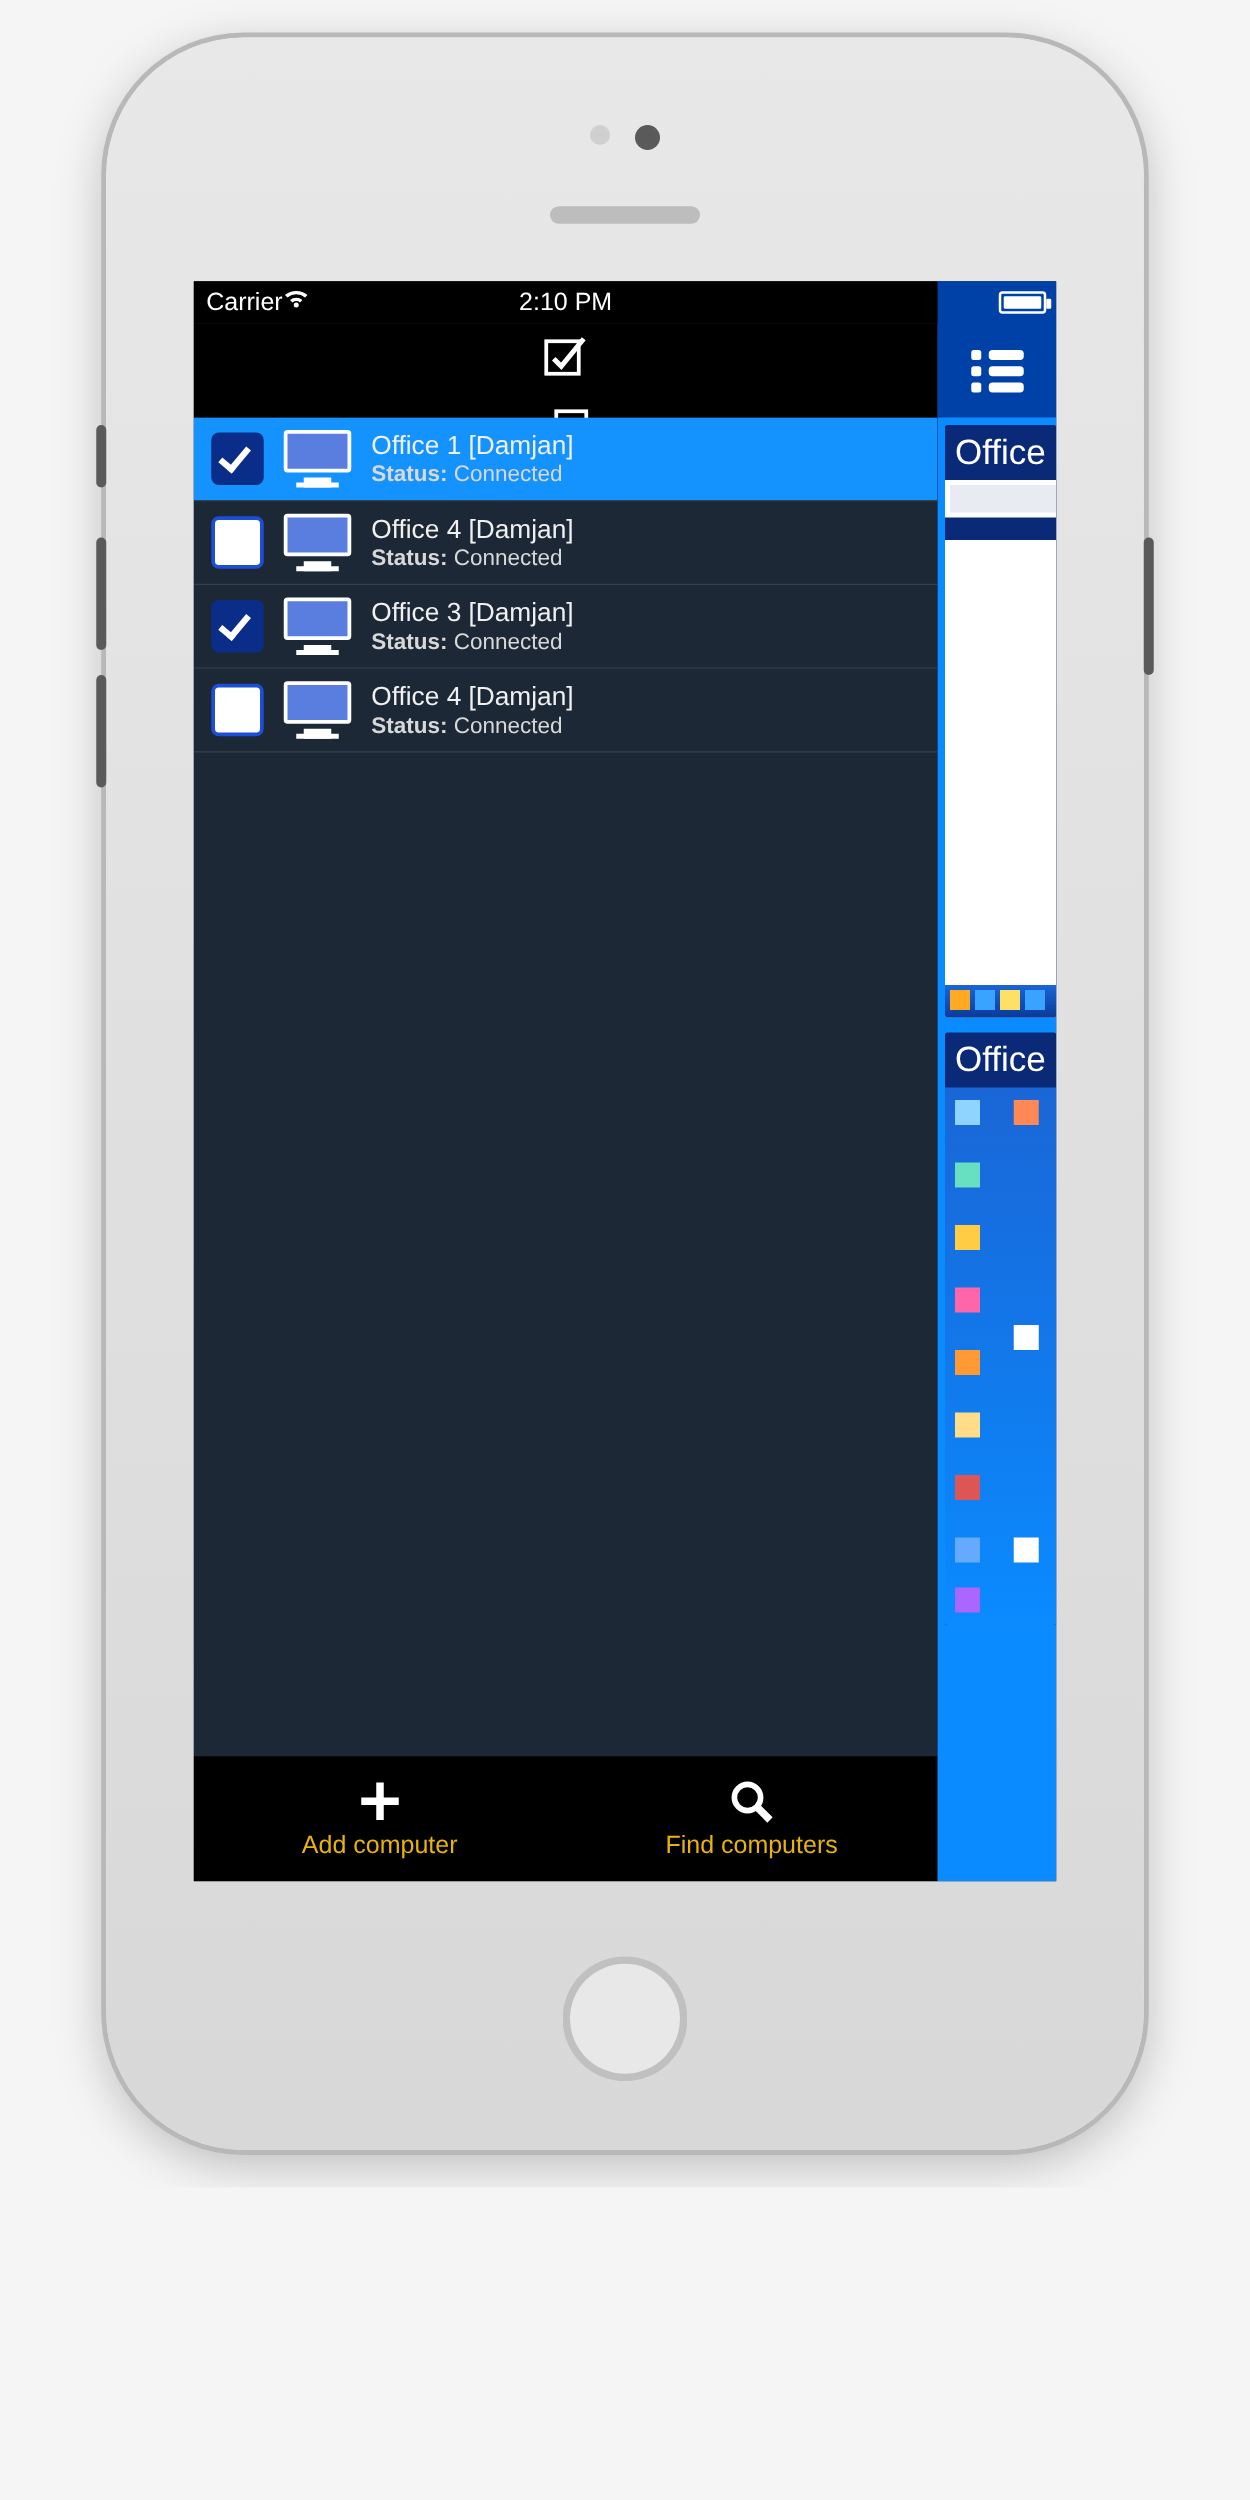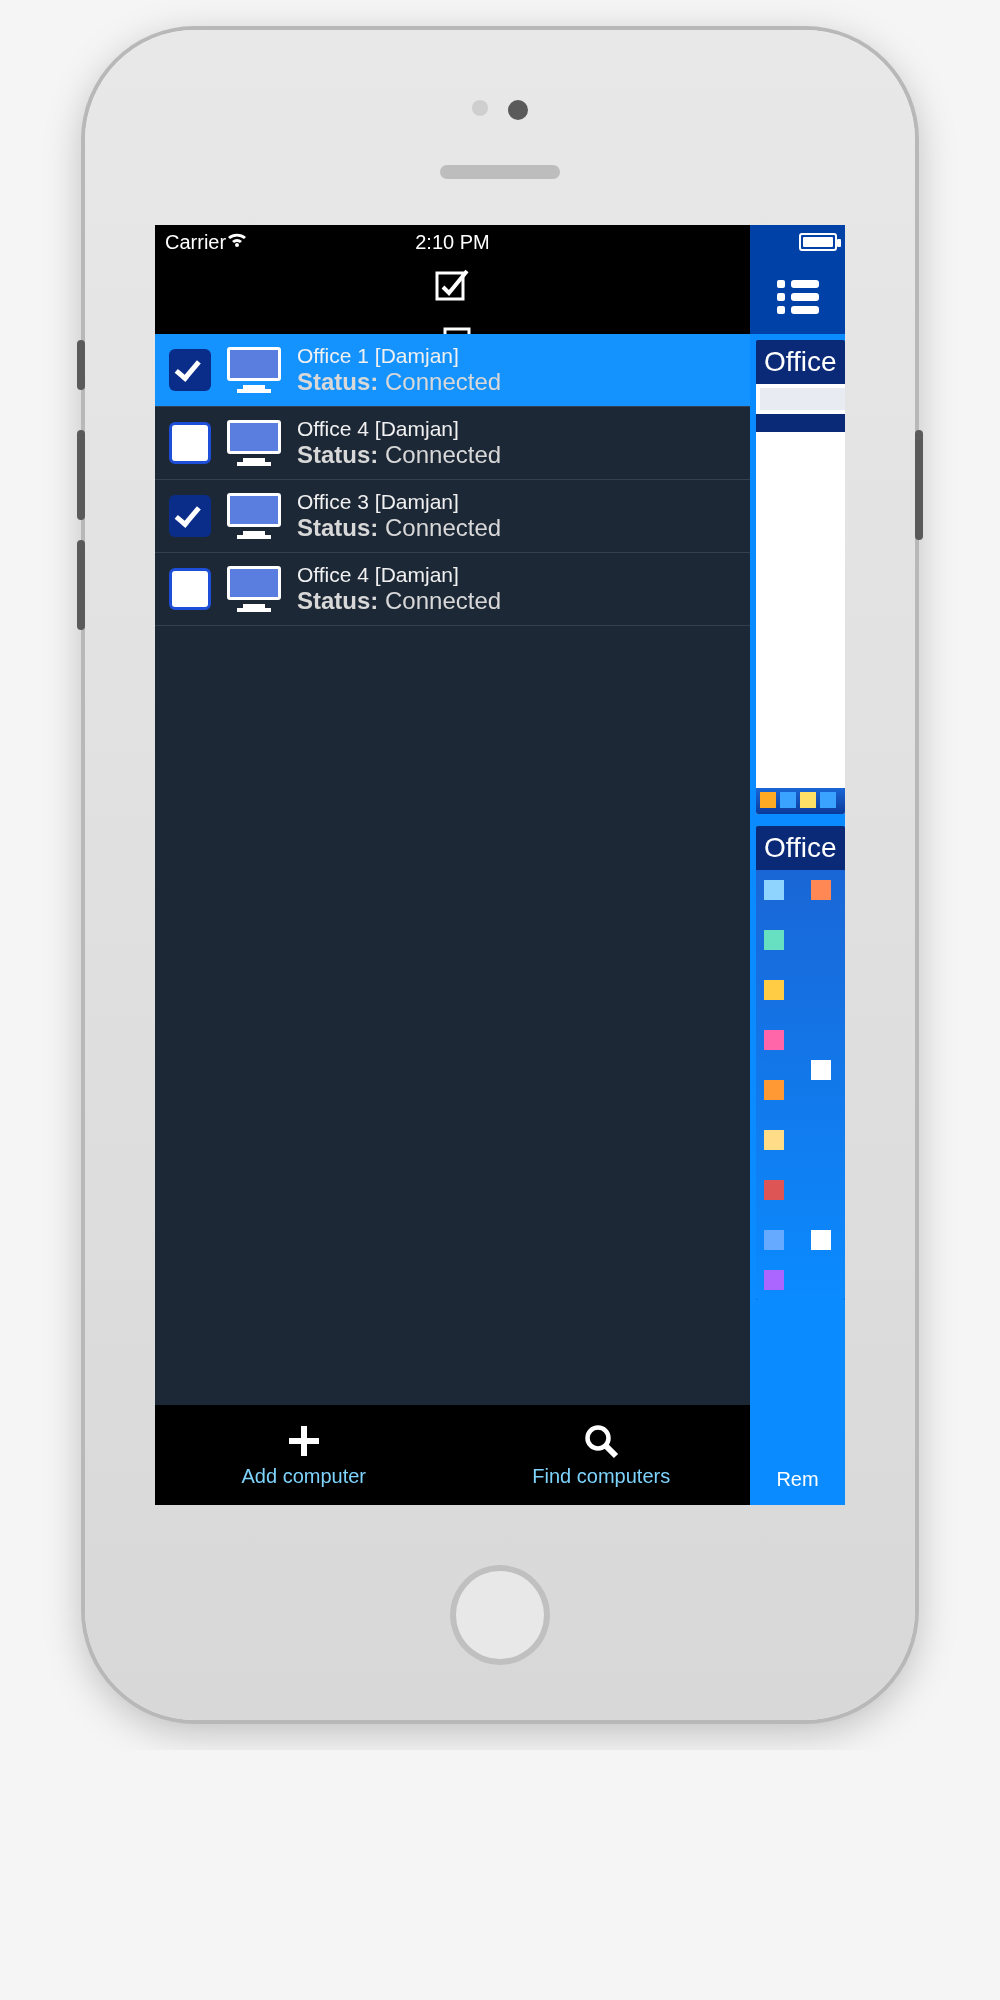--- a/index.html
+++ b/index.html
@@ -133,33 +133,33 @@
   .monitor-stand {
     position: absolute; bottom: 0; left: 50%; transform: translateX(-50%);
     width: 22px; height: 8px; background: #fff;
   }
   .monitor-base {
     position: absolute; bottom: 0; left: 50%; transform: translateX(-50%);
     width: 34px; height: 4px; background: #fff;
   }
   .row-text { color: #f0f0f0; }
   .row-title { font-size: 21px; }
-  .row-sub { font-size: 24px; color: #d8d8d8; }
+  .row-sub { font-size: 18px; color: #d8d8d8; }
   .row-sub b { font-weight: 700; }
 
   
   .bottom-bar {
     height: 100px;
     background: #000;
     display: flex;
   }
   .bb-item {
     flex: 1;
     display: flex; flex-direction: column; align-items: center; justify-content: center;
-    gap: 6px; color: #7dd3fc; font-size: 20px;
+    gap: 6px; color: #eab308; font-size: 20px;
     cursor: pointer;
   }
 
   
   .right-sliver {
     flex: 0 0 95px;
     background: #0041a8;
     display: flex; flex-direction: column;
     overflow: hidden;
   }
@@ -381,19 +381,16 @@
             <div class="desk-icon" style="top:190px;left:55px;background:#fff"></div>
             <div class="desk-icon" style="top:210px;left:8px;background:#ff9933"></div>
             <div class="desk-icon" style="top:260px;left:8px;background:#ffdd88"></div>
             <div class="desk-icon" style="top:310px;left:8px;background:#dd5555"></div>
             <div class="desk-icon" style="top:360px;left:8px;background:#66aaff"></div>
             <div class="desk-icon" style="top:360px;left:55px;background:#ffffff"></div>
             <div class="desk-icon" style="top:400px;left:8px;background:#aa66ff"></div>
           </div>
         </div>
       </div>
-      <div class="sliver-bottom">
-        <span>Rem</span>
-      </div>
     </div>
 
   </div>
 </div>
 
 </body></html>

